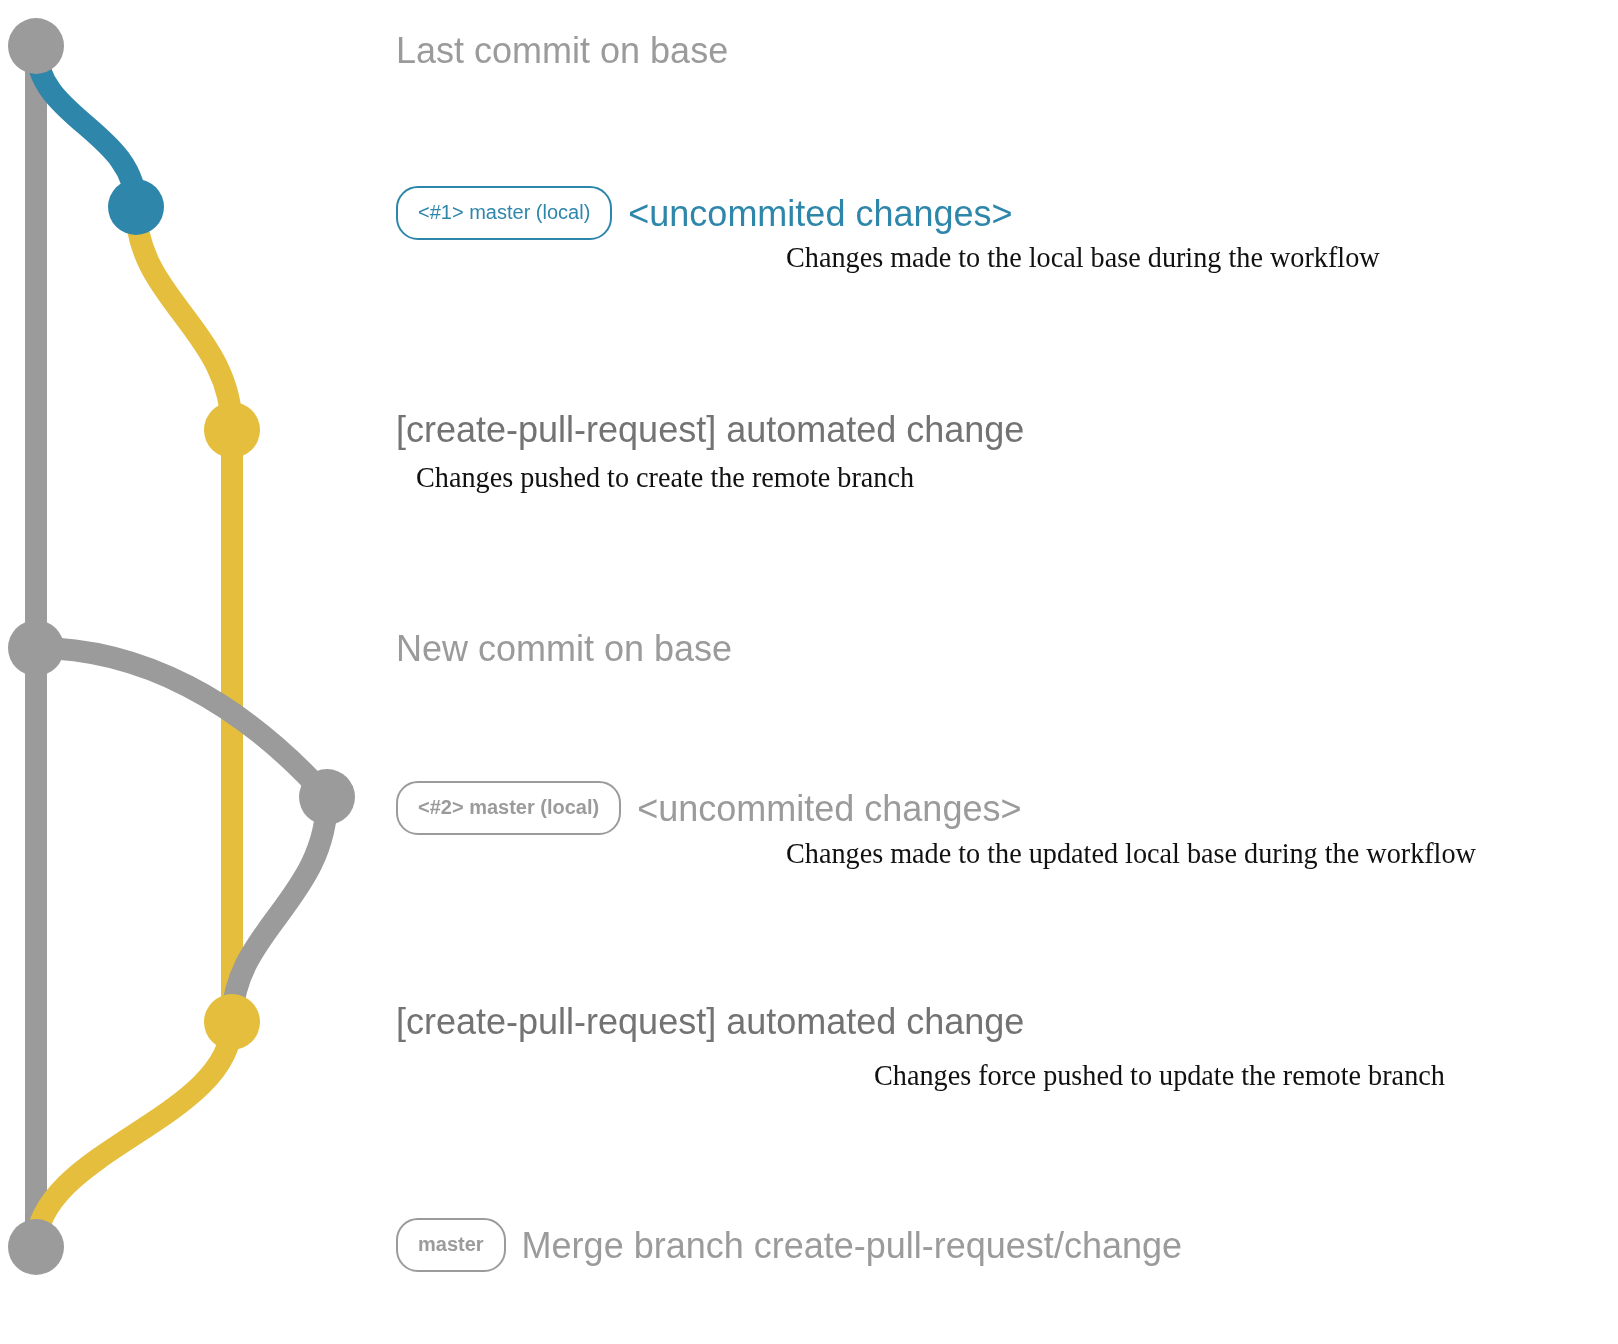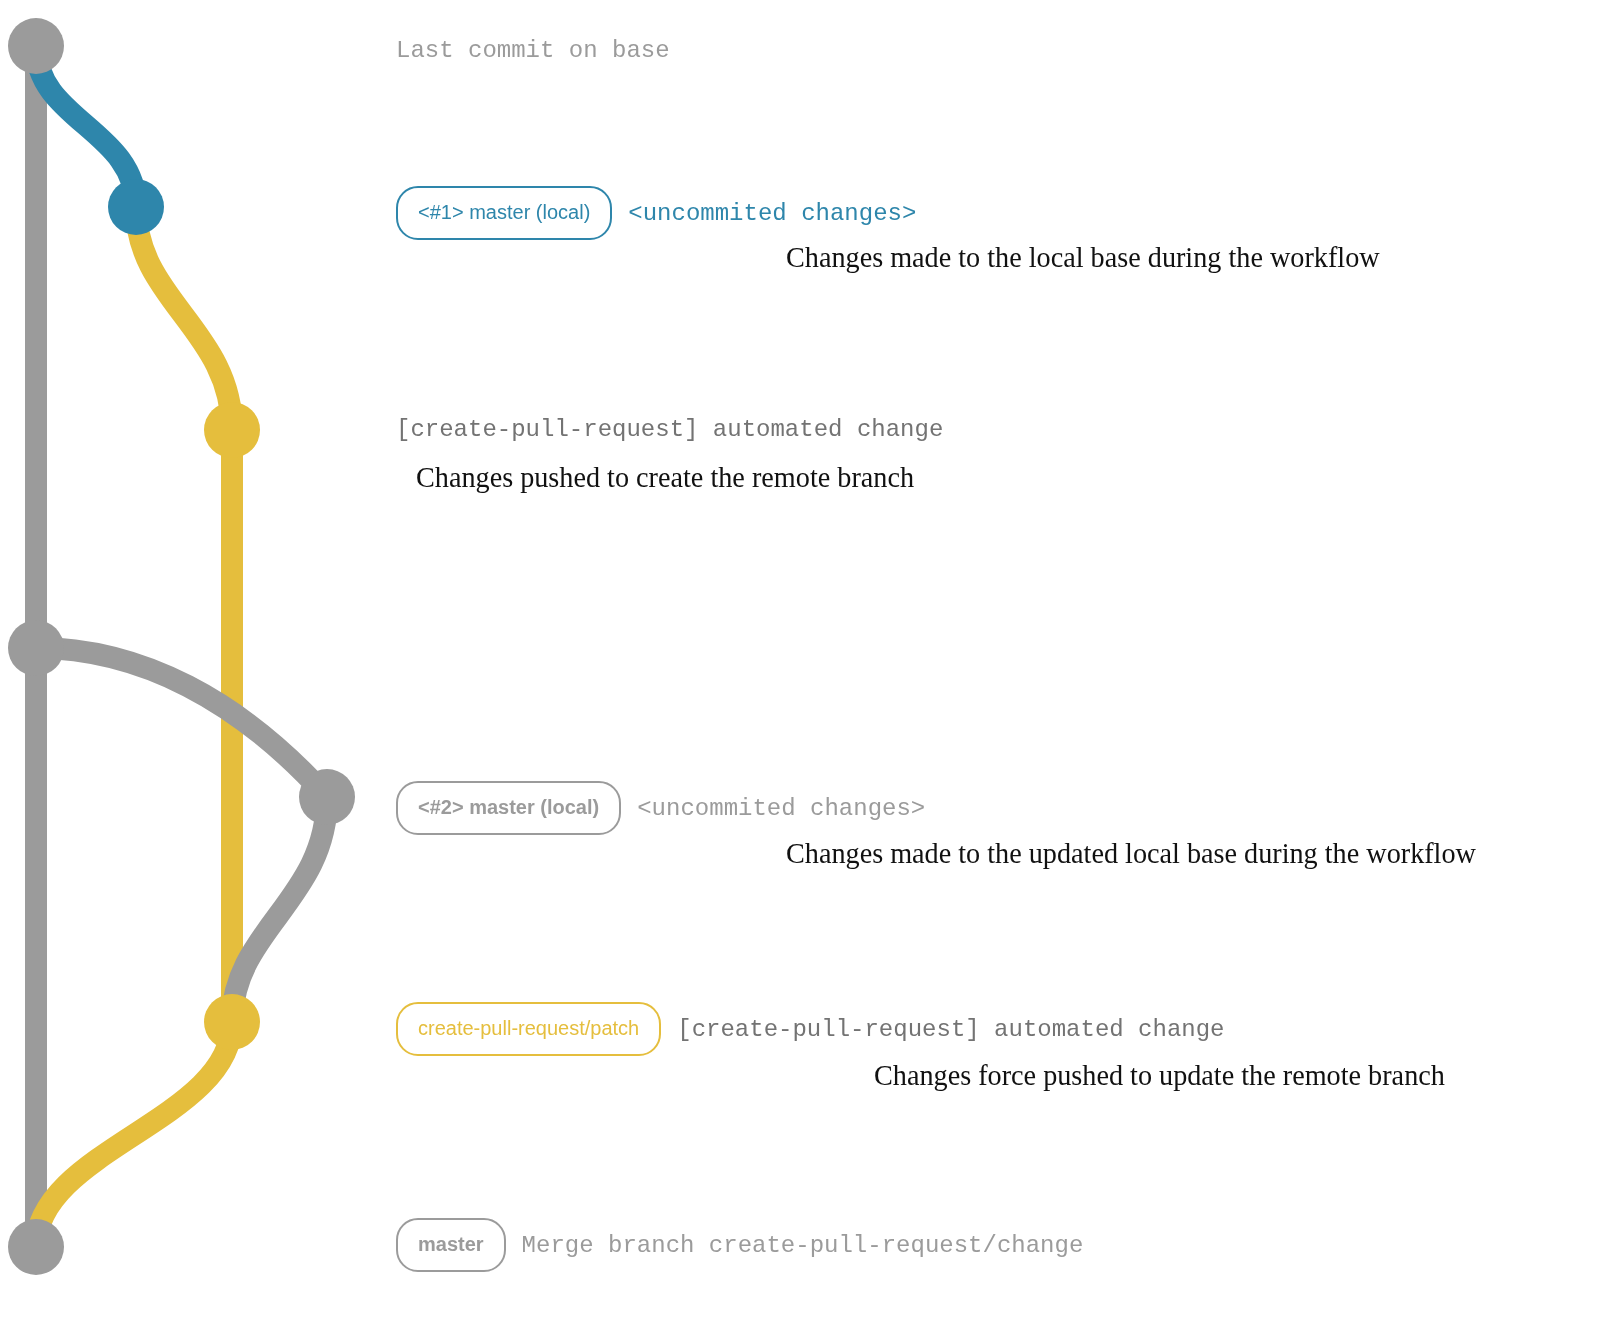--- a/index.html
+++ b/index.html
@@ -25,22 +25,22 @@
     width: 420px;
     height: 1344px;
   }
 
   
   .label-row {
     position: absolute;
     left: 396px;
   }
   .headline {
-    font-family: Liberation Mono, monospace;
-    font-size: 24px;
+    font-family: Liberation Sans, sans-serif;
+    font-size: 36px;
     line-height: 38px;
     white-space: nowrap;
     letter-spacing: 0px;
   }
   .headline.gray   { color: #9b9b9b; }
   .headline.blue   { color: #2e86ab; }
   .headline.yellow { color: #737373; }
 
   .chip {
     display: inline-block;
@@ -120,32 +120,34 @@
       <span class="headline blue">&lt;uncommited changes&gt;</span>
     </div>
   </div>
   <div class="desc" style="left:786px; top:240px;">Changes made to the local base during the workflow</div>
 
   <div class="label-row" style="top:411px;">
     <div class="headline yellow">[create-pull-request] automated change</div>
   </div>
   <div class="desc" style="left:416px; top:460px;">Changes pushed to create the remote branch</div>
 
+  <div class="label-row" style="top:630px;">
+    <div class="headline gray">New commit on base</div>
+  </div>
 
   <div class="label-row" style="top:781px;">
     <div class="chip-line">
       <span class="chip gray">&lt;#2&gt; master (local)</span>
       <span class="headline gray">&lt;uncommited changes&gt;</span>
     </div>
   </div>
   <div class="desc" style="left:786px; top:836px;">Changes made to the updated local base during the workflow</div>
 
   <div class="label-row" style="top:1002px;">
     <div class="chip-line">
-      <span class="chip yellow">create-pull-request/patch</span>
       <span class="headline yellow">[create-pull-request] automated change</span>
     </div>
   </div>
   <div class="desc" style="left:874px; top:1058px;">Changes force pushed to update the remote branch</div>
 
   <div class="label-row" style="top:1218px;">
     <div class="chip-line">
       <span class="chip gray">master</span>
       <span class="headline gray">Merge branch create-pull-request/change</span>
     </div>

